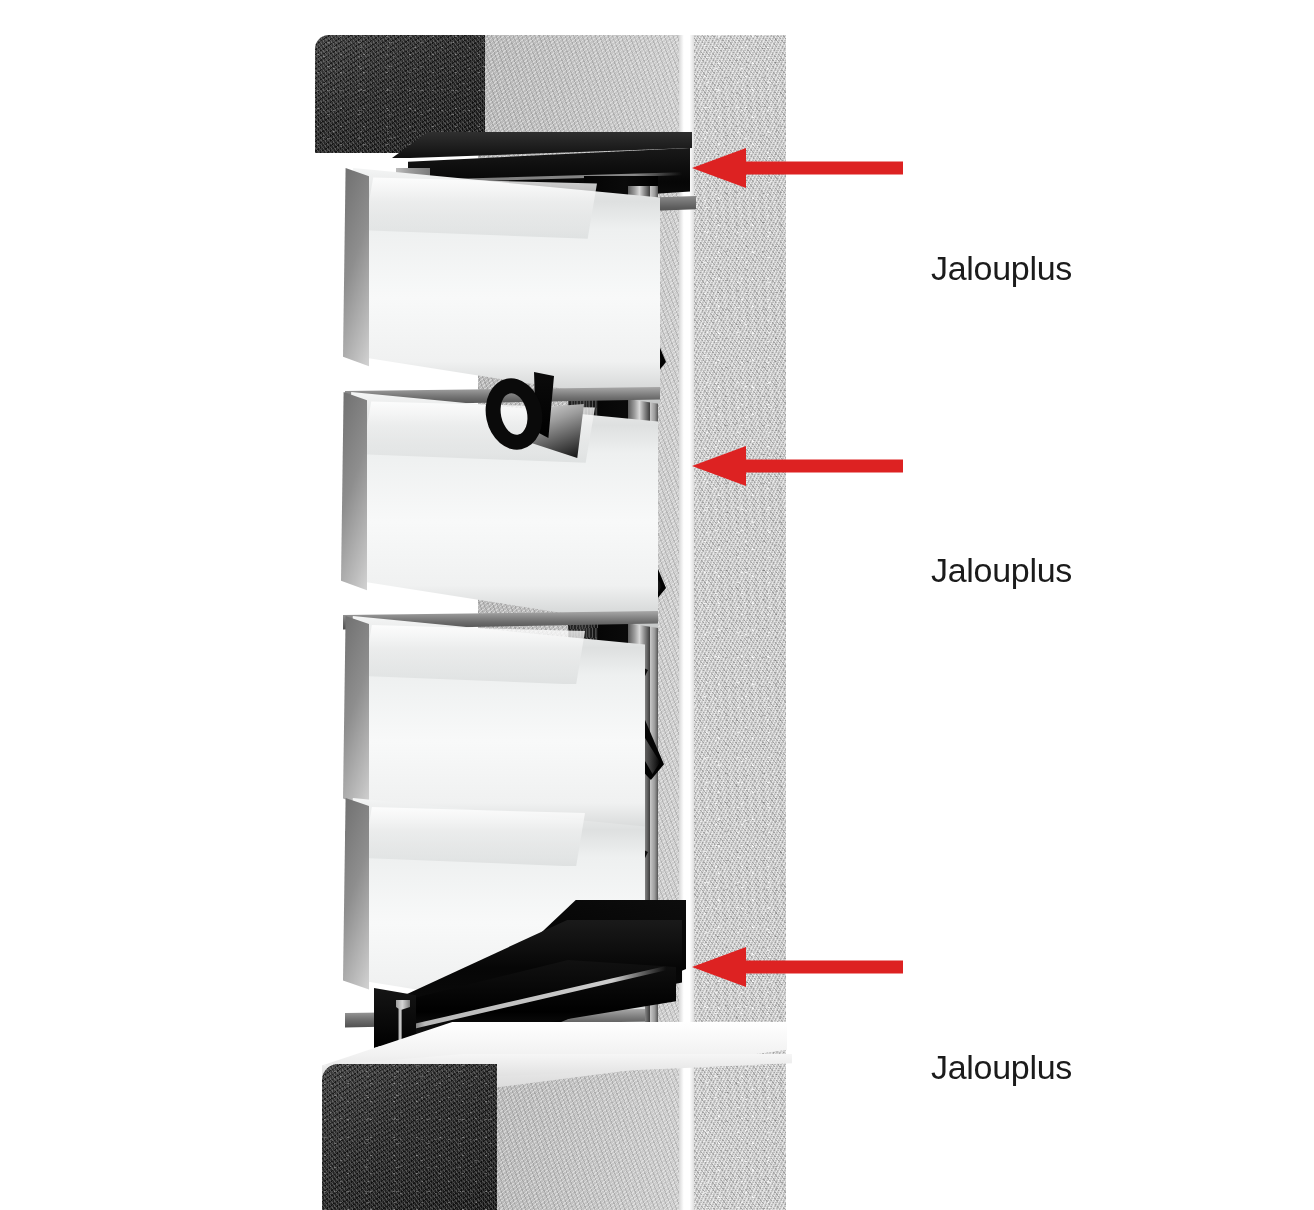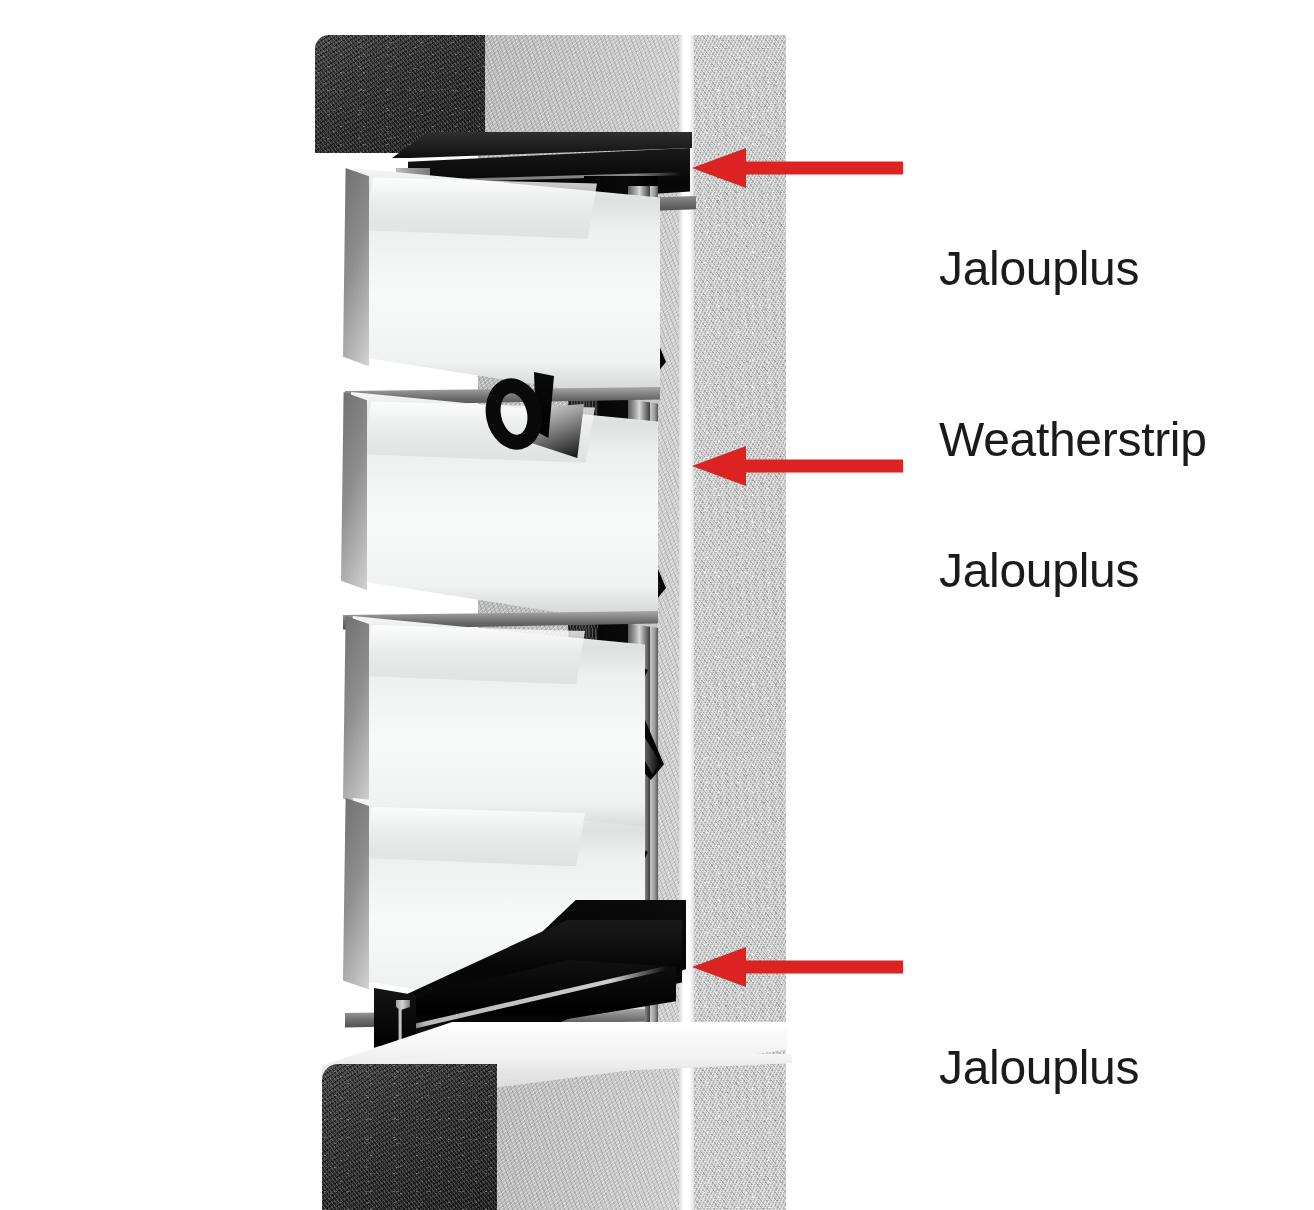--- a/index.html
+++ b/index.html
@@ -282,26 +282,25 @@
     width: 54px; height: 40px;
     transform: translateY(-50%);
     background: var(--arrow-color, #dd2222);
     clip-path: polygon(0% 50%, 100% 0%, 100% 100%);
   }
 
   
   .callout {
     position: absolute;
     color: #1b1b1b;
-    font-size: 48px;
+    font-size: 34px;
     line-height: 57px;
     font-weight: 400;
     letter-spacing: -0.3px;
     white-space: pre;
-    margin-left: 8px;
   }
   .callout .line { display: block; }
 </style>
 </head>
 <body>
 
 <div id="stage">
 
   <div class="abs wall-face"></div>
   <div class="abs wall-reveal"></div>
@@ -392,21 +391,20 @@
     <div class="head"></div>
   </div>
 
   <div class="arrow" style="left:692px;top:947px;width:211px;height:40px;--arrow-color:#dd2222;">
     <div class="shaft" style="width:158px;"></div>
     <div class="head"></div>
   </div>
 
   <div class="callout" style="left:931px;top:126px;">
     <span class="line">Jalouplus</span>
-    <span class="line">Weatherstrip</span>
   </div>
 
   <div class="callout" style="left:931px;top:428px;">
     <span class="line">Jalouplus</span>
   </div>
 
   <div class="callout" style="left:931px;top:925px;">
     <span class="line">Jalouplus</span>
     
   </div>

